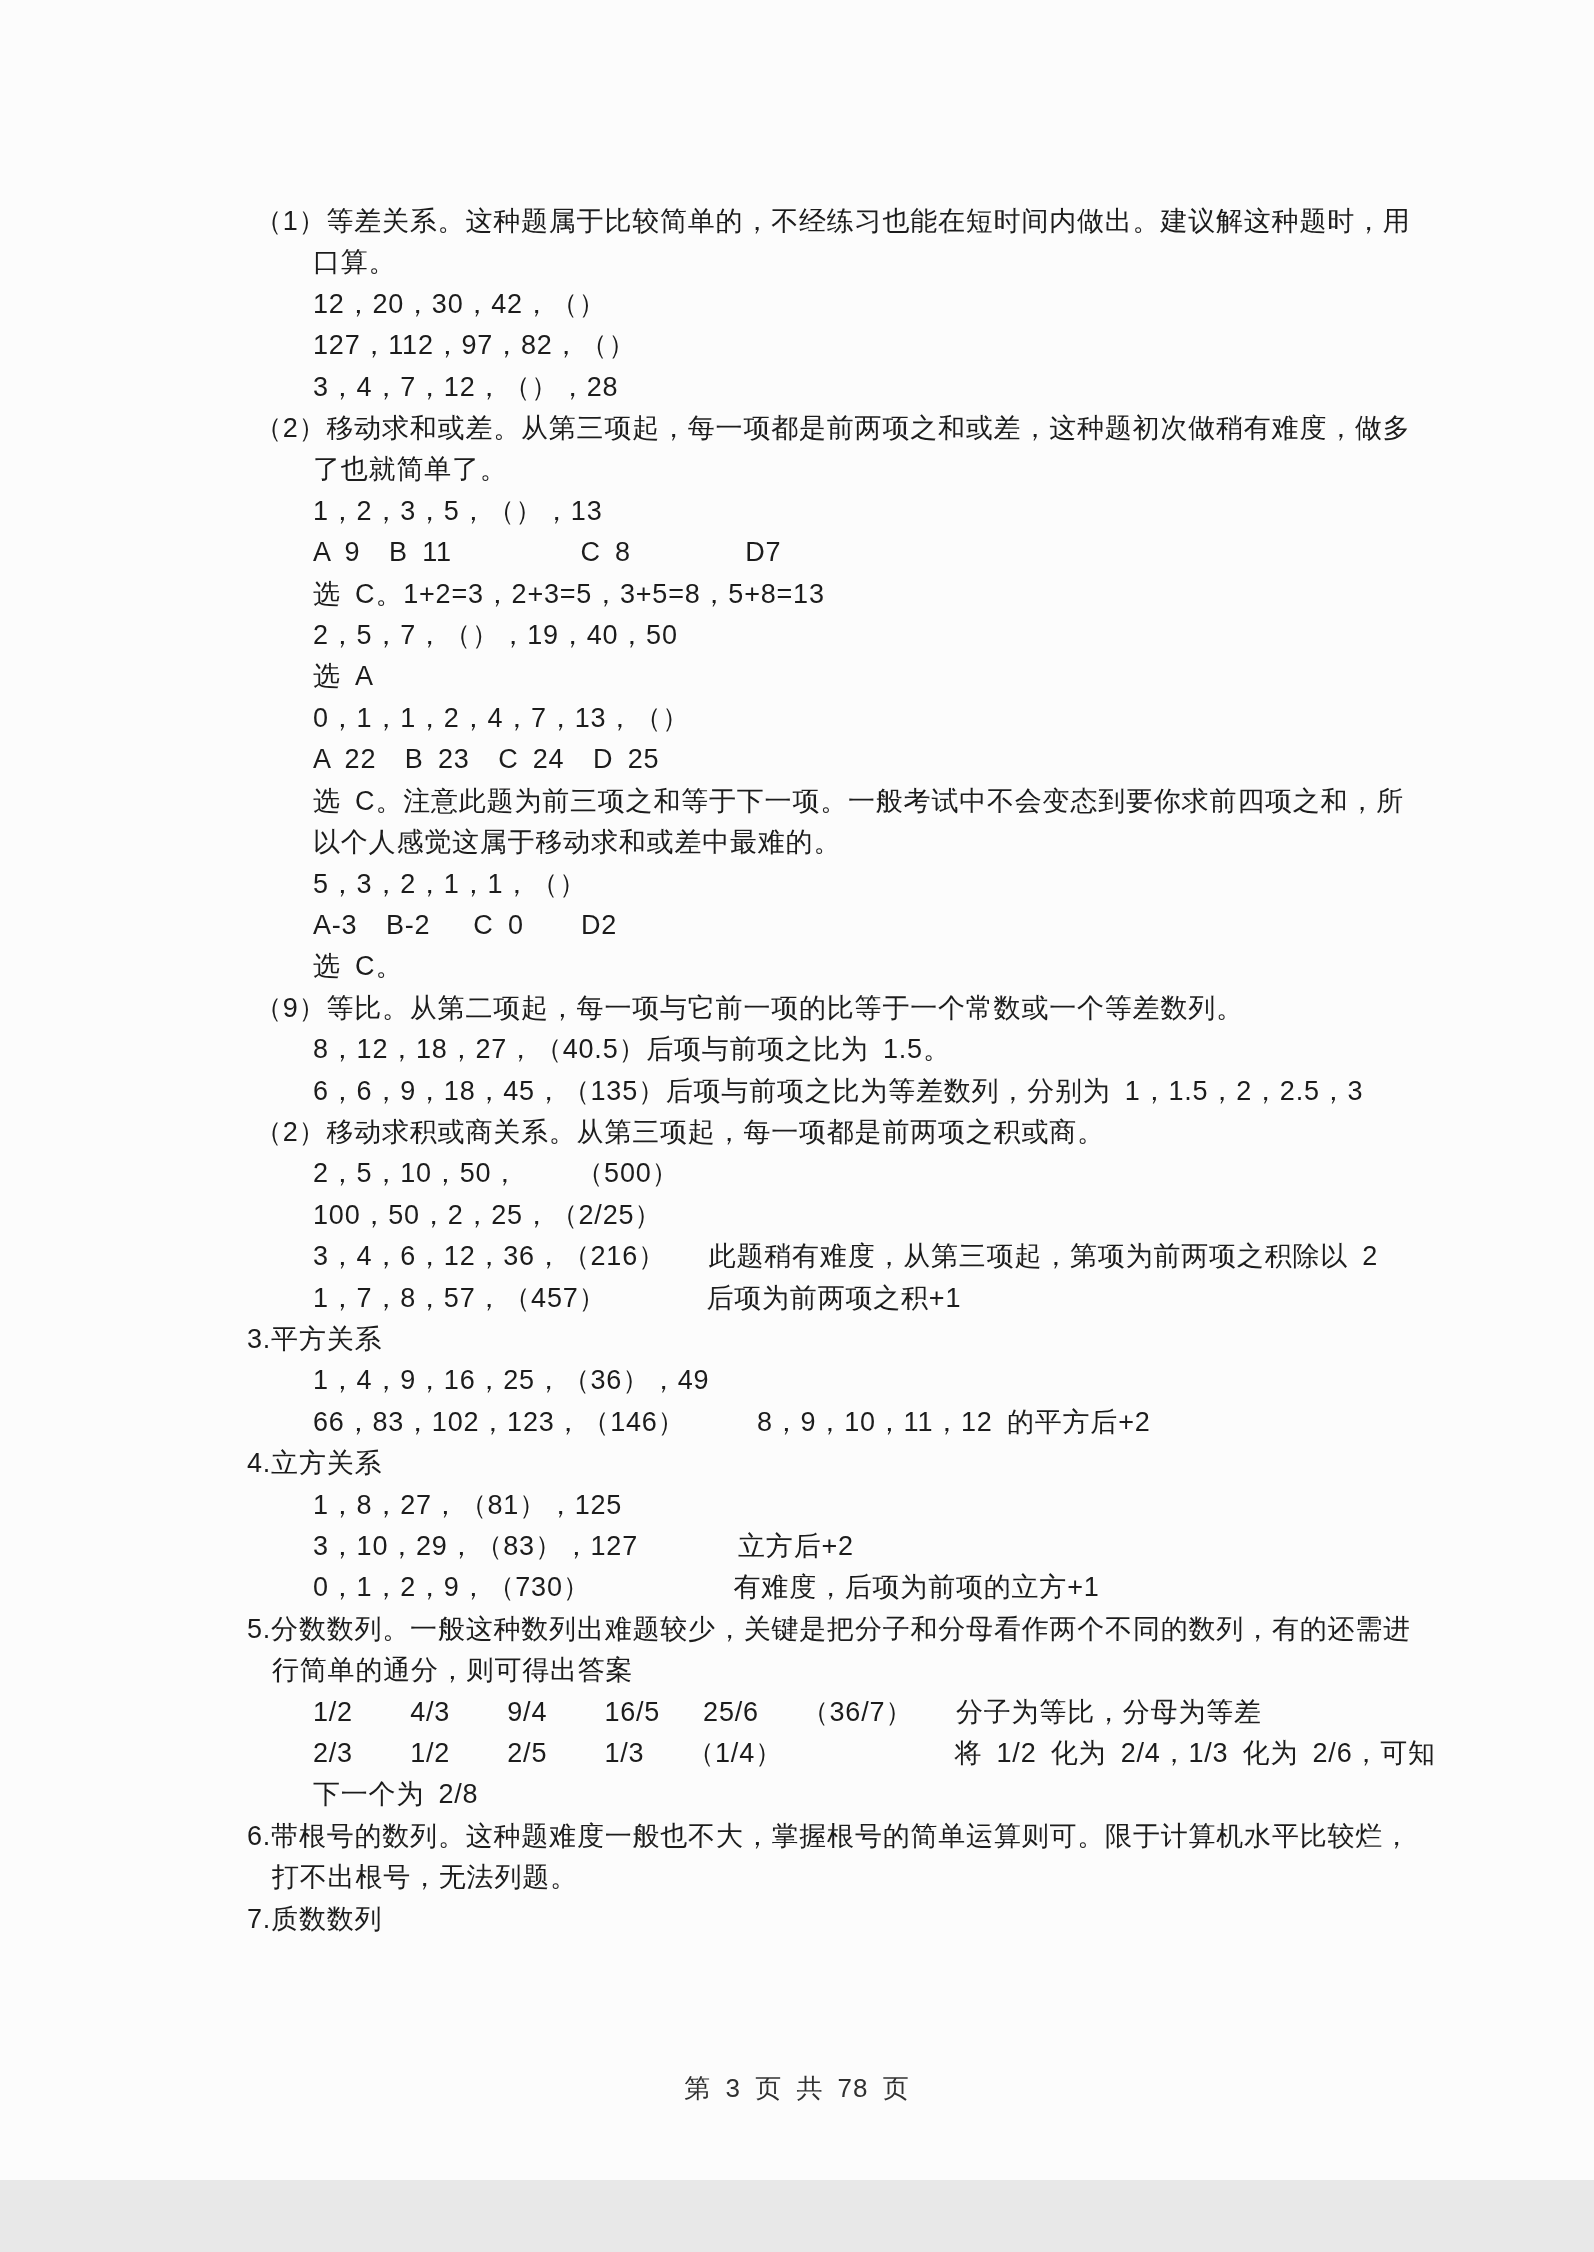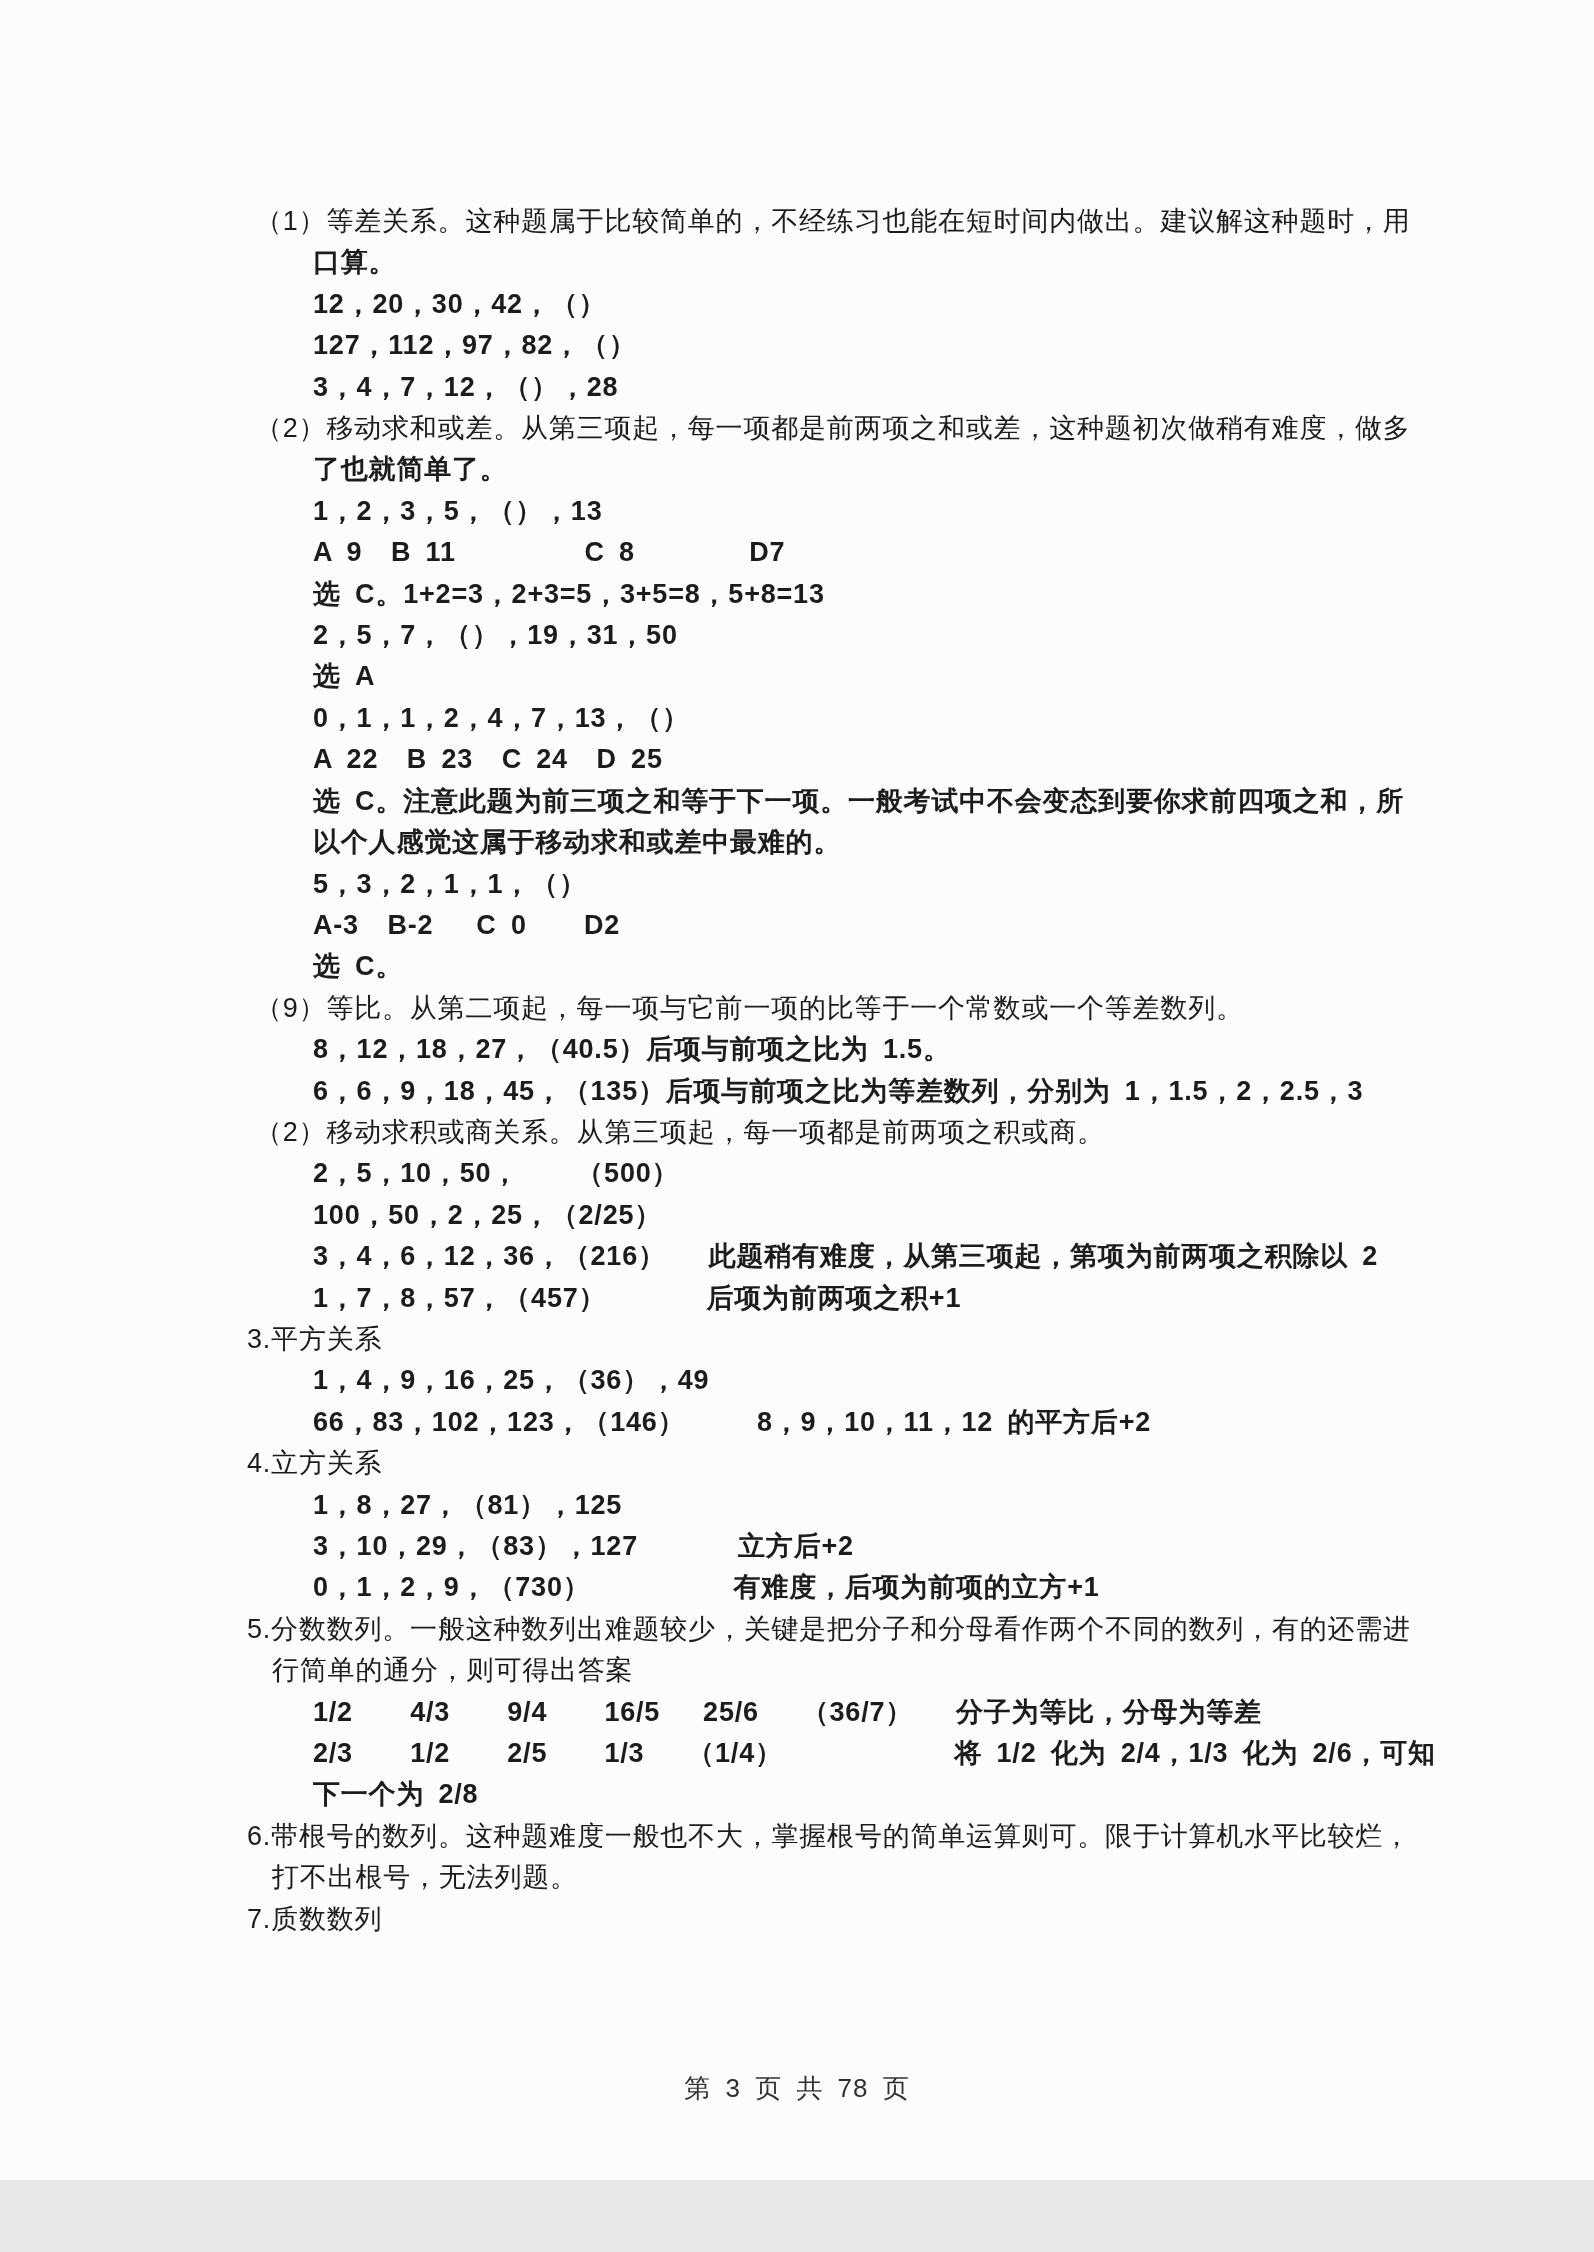--- a/index.html
+++ b/index.html
@@ -18,21 +18,21 @@
   .line {
     font-size:27px;
     line-height:41.4px;
     white-space:pre-wrap;
     word-spacing:6px;
     letter-spacing:0.8px;
   }
   .s-item  { margin-left:0; }
   .s-paren { margin-left:8px; }
   .s-cont  { margin-left:25px; }
-  .s-seq   { margin-left:66px;font-weight:bold; }
+  .s-seq   { margin-left:66px; }
   .footer {
     position:absolute;
     top:2068px; left:0;
     width:100%;
     text-align:center;
     font-family:Liberation Sans, sans-serif;
     font-size:26px;
     line-height:41px;
     color:#303030;
     word-spacing:6px;
@@ -47,21 +47,21 @@
     <div class="line s-paren">（1）等差关系。这种题属于比较简单的，不经练习也能在短时间内做出。建议解这种题时，用</div>
     <div class="line s-seq">口算。</div>
     <div class="line s-seq">12，20，30，42，（）</div>
     <div class="line s-seq">127，112，97，82，（）</div>
     <div class="line s-seq">3，4，7，12，（），28</div>
     <div class="line s-paren">（2）移动求和或差。从第三项起，每一项都是前两项之和或差，这种题初次做稍有难度，做多</div>
     <div class="line s-seq">了也就简单了。</div>
     <div class="line s-seq">1，2，3，5，（），13</div>
     <div class="line s-seq">A 9  B 11         C 8        D7</div>
     <div class="line s-seq">选 C。1+2=3，2+3=5，3+5=8，5+8=13</div>
-    <div class="line s-seq">2，5，7，（），19，31，50</div>
+    <div class="line s-seq">2，5，7，（），19，40，50</div>
     <div class="line s-seq">选 A</div>
     <div class="line s-seq">0，1，1，2，4，7，13，（）</div>
     <div class="line s-seq">A 22  B 23  C 24  D 25</div>
     <div class="line s-seq">选 C。注意此题为前三项之和等于下一项。一般考试中不会变态到要你求前四项之和，所</div>
     <div class="line s-seq">以个人感觉这属于移动求和或差中最难的。</div>
     <div class="line s-seq">5，3，2，1，1，（）</div>
     <div class="line s-seq">A-3  B-2   C 0    D2</div>
     <div class="line s-seq">选 C。</div>
     <div class="line s-paren">（9）等比。从第二项起，每一项与它前一项的比等于一个常数或一个等差数列。</div>
     <div class="line s-seq">8，12，18，27，（40.5）后项与前项之比为 1.5。</div>

